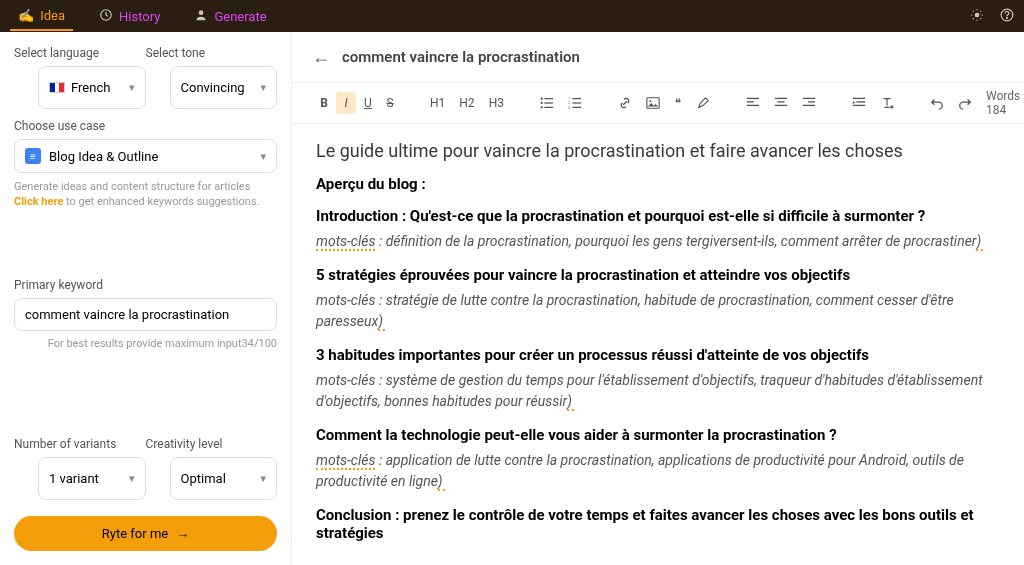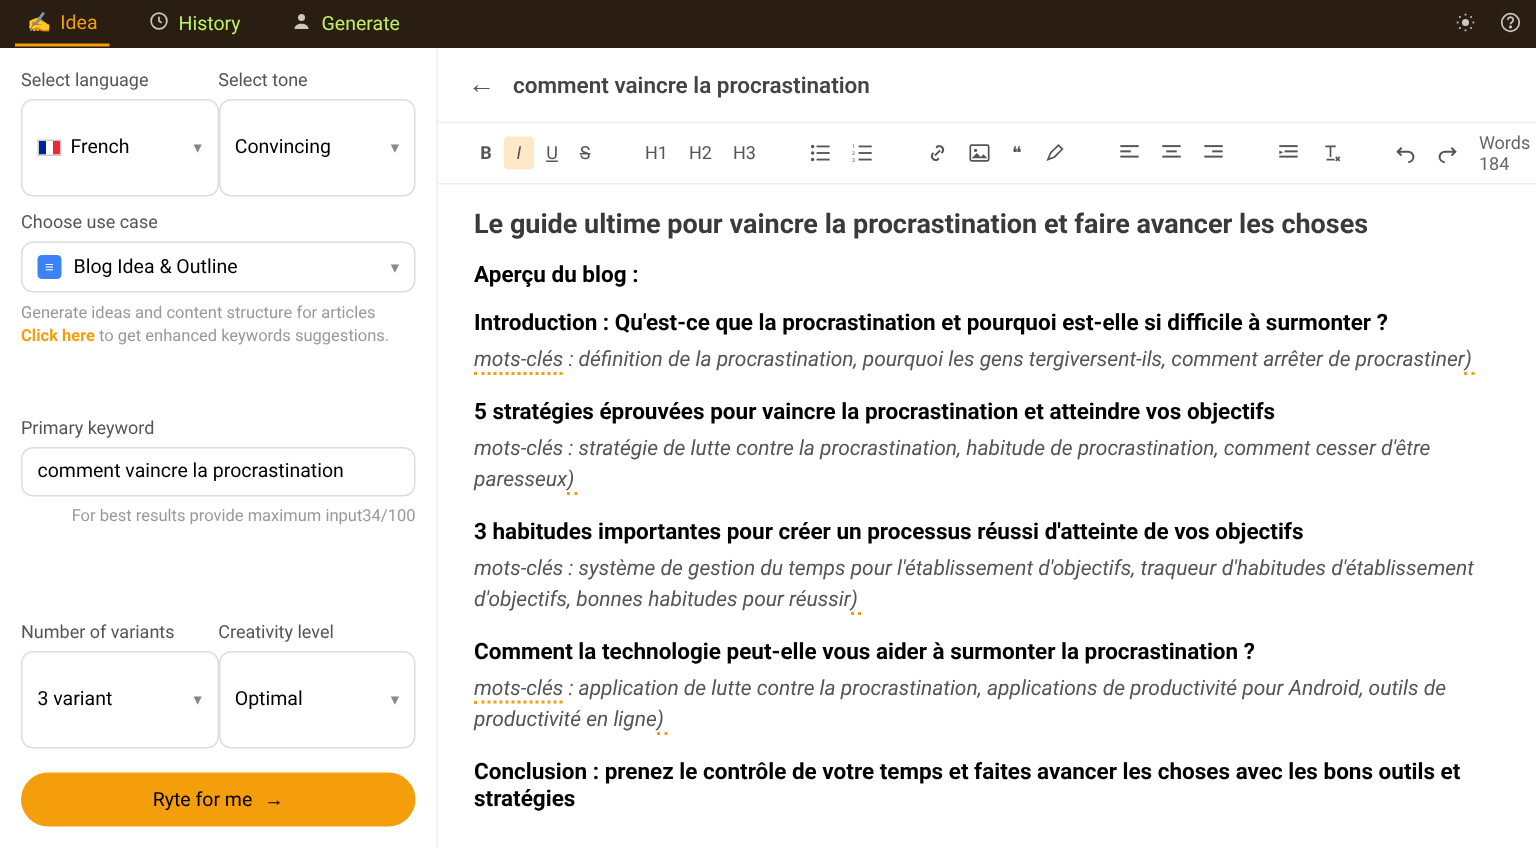--- a/index.html
+++ b/index.html
@@ -1,30 +1,30 @@
 <!DOCTYPE html>
 <html><head>
 <meta charset="utf-8">
 <style>
 * { margin: 0; padding: 0; box-sizing: border-box; font-family: -apple-system, BlinkMacSystemFont, 'Segoe UI', Roboto, sans-serif; }
 body { width: 1024px; height: 565px; overflow: hidden; background: #fff; }
 
 .topbar { background: #2a1e13; color: #fff; height: 32px; display: flex; align-items: center; padding: 0 10px; }
 .topbar-left { display: flex; gap: 18px; align-items: center; }
-.topbar-item { display: flex; align-items: center; gap: 6px; font-size: 13px; color: #bef264; padding: 6px 8px; cursor: pointer; }
+.topbar-item { display: flex; align-items: center; gap: 6px; font-size: 13px; color: #d946ef; padding: 6px 8px; cursor: pointer; }
 .topbar-item.active { color: #f59e0b; border-bottom: 2px solid #f59e0b; }
 .topbar-right { margin-left: auto; display: flex; gap: 16px; align-items: center; }
 
 .main { display: flex; height: calc(100% - 32px); }
 
 .sidebar { width: 292px; padding: 14px; border-right: 1px solid #eee; display: flex; flex-direction: column; gap: 10px; overflow-y: auto; }
 .row { display: flex; }
 .field { flex: 1; display: flex; flex-direction: column; gap: 4px; }
 .field-label { font-size: 12px; color: #555; font-weight: 400; margin-bottom: 2px; }
-.select { border: 1px solid #ddd; border-radius: 8px; padding: 24px 10px; font-size: 13px; display: flex; align-items: center; justify-content: space-between; cursor: pointer; background: #fff; }
+.select { border: 1px solid #ddd; border-radius: 8px; padding: 13px 10px; font-size: 13px; display: flex; align-items: center; justify-content: space-between; cursor: pointer; background: #fff; margin-left: 24px; }
 .usecase-select { border: 1px solid #ddd; border-radius: 8px; padding: 8px 10px; font-size: 13px; display: flex; align-items: center; gap: 8px; cursor: pointer; background: #fff; }
 .usecase-icon { width: 16px; height: 16px; background: #3b82f6; border-radius: 3px; display: flex; align-items: center; justify-content: center; color: #fff; font-size: 10px; }
 .helper { font-size: 11px; color: #999; line-height: 1.4; margin-top: 2px; }
 .helper a { color: #f59e0b; text-decoration: none; font-weight: bold; }
 .text-input { border: 1px solid #ddd; border-radius: 8px; padding: 8px 10px; font-size: 13px; background: #fff; outline: none; }
 .input-meta { display: flex; justify-content: flex-end; font-size: 11px; color: #999; margin-top: 2px; }
 .ryte-btn { background: #f59e0b; color: #000000; border: none; border-radius: 20px; padding: 10px; font-size: 13px; display: flex; align-items: center; justify-content: center; gap: 8px; cursor: pointer; margin-top: 6px; }
 
 .content { flex: 1; display: flex; flex-direction: column; overflow: hidden; }
 .title-row { display: flex; align-items: center; gap: 12px; padding: 14px 20px; }
@@ -32,21 +32,21 @@
 .doc-title { font-size: 15px; font-weight: 600; color: #444; }
 
 .toolbar { border-top: 1px solid #eee; border-bottom: 1px solid #eee; padding: 6px 16px; display: flex; align-items: center; gap: 2px; font-size: 12px; color: #555; }
 .tb-group { display: flex; align-items: center; gap: 2px; padding: 0 6px; }
 .tb-btn { padding: 4px 6px; border-radius: 3px; cursor: pointer; min-width: 20px; text-align: center; }
 .tb-btn.active { background: #fde8c8; }
 .tb-sep { width: 1px; height: 18px; background: #ddd; margin: 0 4px; }
 .tb-right { margin-left: auto; font-size: 12px; color: #666; }
 
 .doc { flex: 1; overflow-y: auto; padding: 16px 24px; color: #333; }
-.doc h2 { font-size: 18px; font-weight: 700; color: #3a3a3a; margin-bottom: 10px; }
+.doc h2 { font-size: 18px; font-weight: 400; color: #3a3a3a; margin-bottom: 10px; }
 .doc h3 { font-size: 15px; font-weight: 700; margin: 14px 0 6px; color: #000000; }
 .doc p { font-size: 14px; line-height: 1.5; margin: 4px 0 10px; }
 .kw-line { font-style: italic; color: #555; }
 .kw-label { border-bottom: 2px dotted #f59e0b; }
 .kw-end { border-bottom: 2px dotted #f59e0b; padding-right: 2px; }
 
 .flag { width: 16px; height: 11px; display: inline-block; background: linear-gradient(to right, #002395 33.3%, #fff 33.3%, #fff 66.6%, #ed2939 66.6%); border: 1px solid #ccc; }
 .chev { font-size: 11px; color: #888; }
 
 svg.icon { width: 14px; height: 14px; }
@@ -148,21 +148,21 @@
       <div class="input-meta">
         <span>For best results provide maximum input</span>
         <span>34/100</span>
       </div>
     </div>
 
     <div class="row">
       <div class="field">
         <div class="field-label">Number of variants</div>
         <div class="select">
-          <span>3 variant</span>
+          <span>1 variant</span>
           <span class="chev">▾</span>
         </div>
       </div>
       <div class="field">
         <div class="field-label">Creativity level</div>
         <div class="select">
           <span>Optimal</span>
           <span class="chev">▾</span>
         </div>
       </div>

